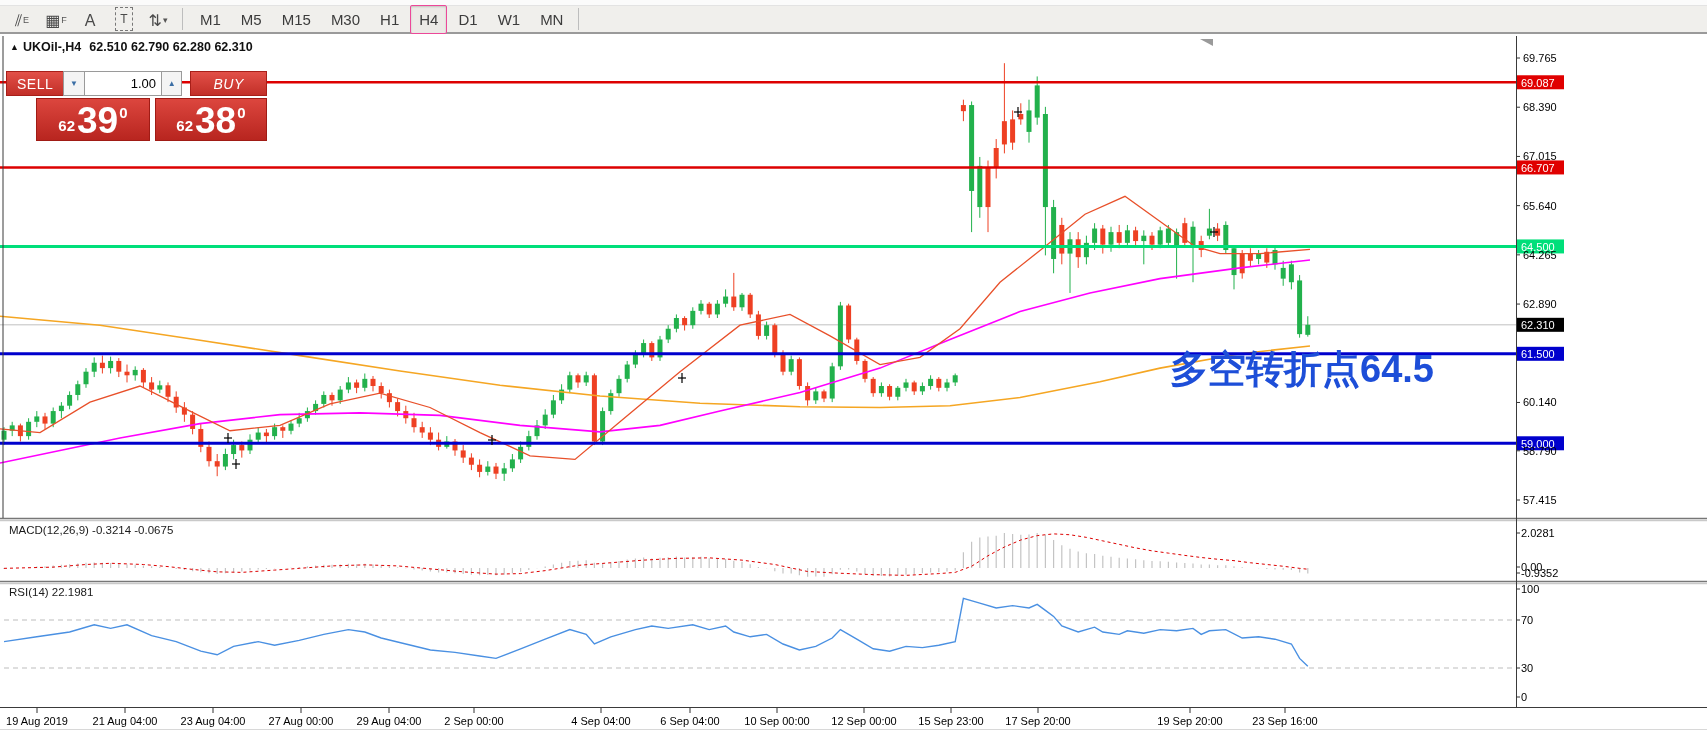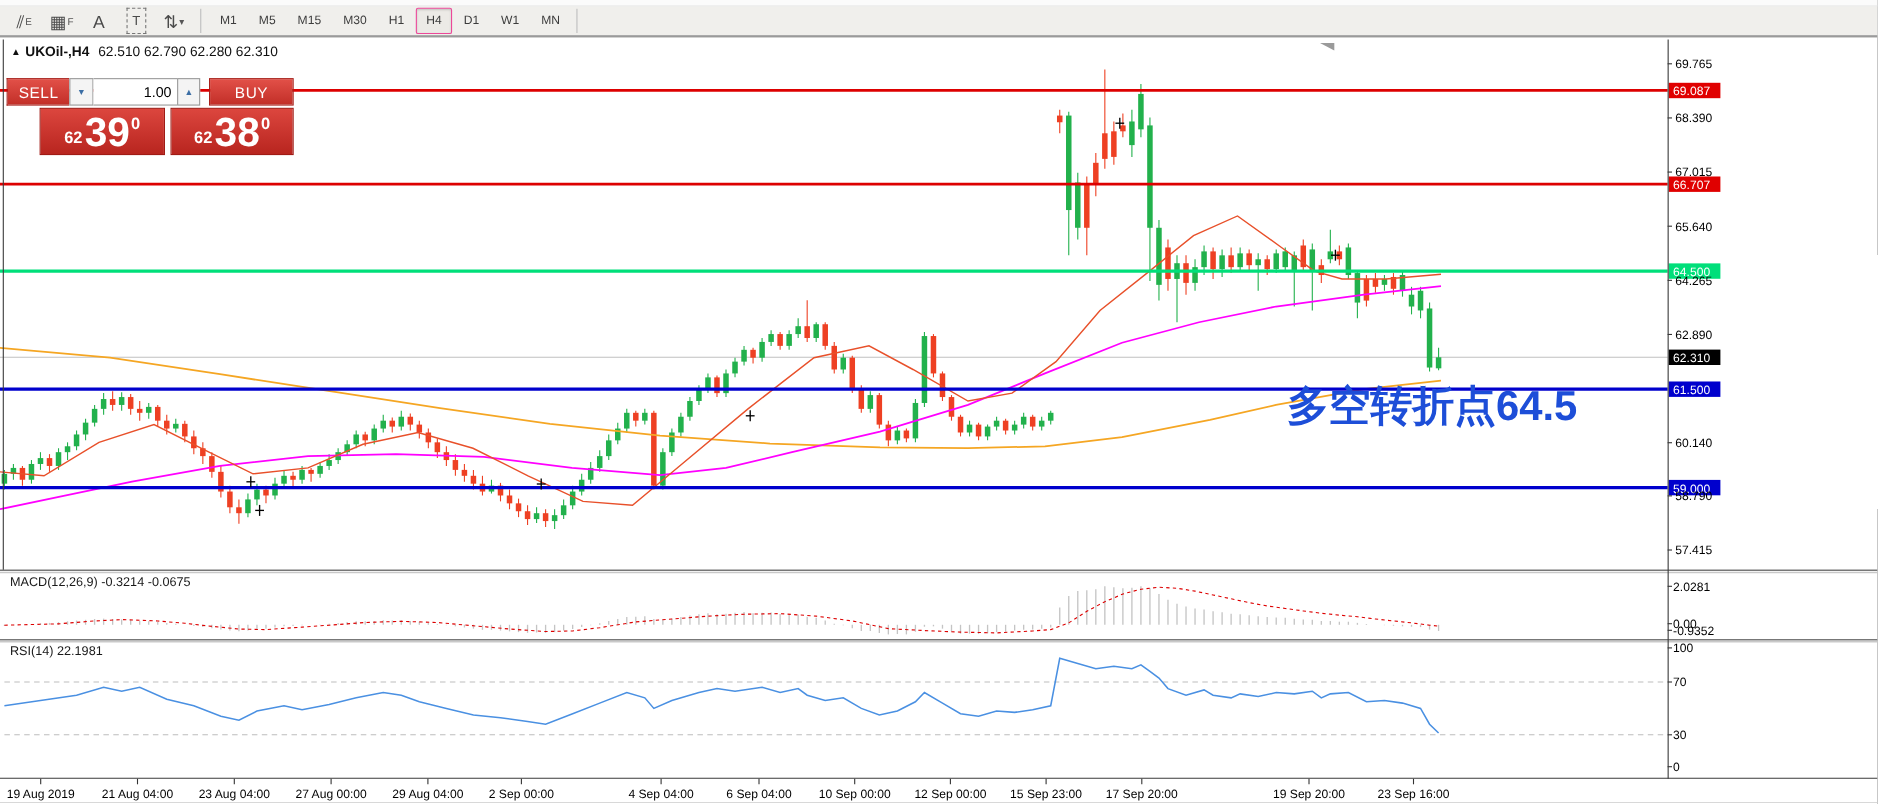--- a/index.html
+++ b/index.html
@@ -8,33 +8,33 @@
   
   #topstrip{position:absolute;left:0;top:0;width:1707px;height:5px;background:#fbfbfb;border-bottom:1px solid #e3e3e3;}
   #toolbar{position:absolute;left:0;top:6px;width:1707px;height:28px;background:#f0efec;
            border-bottom:2px solid #9a9a9a;display:flex;align-items:center;padding-left:8px;box-sizing:border-box;}
   .tbtn{height:24px;min-width:28px;display:flex;align-items:flex-end;justify-content:center;
         color:#4a4a4a;font-size:15px;line-height:20px;margin-right:6px;cursor:default;position:relative;}
   .tbtn .glyph{font-size:16px;}
   .tbtn .subscript{font-size:9px;margin-left:1px;margin-bottom:1px;color:#555;}
   .tbtn.boxedT .glyph{border:1px dashed #777;font-size:12px;padding:1px 4px;}
   .tsep{width:1px;height:22px;background:#bdbdbd;margin:0 8px 0 4px;}
-  .tf{font-size:11px;color:#3c3c3c;padding:5px 8px;margin-right:2px;border:1px solid transparent;border-radius:2px;text-align:right;}
+  .tf{font-size:15px;color:#3c3c3c;padding:5px 8px;margin-right:2px;border:1px solid transparent;border-radius:2px;text-align:right;}
   .tf.active{background:#eceae6;border:1px solid #ec4899;box-shadow:inset 0 1px 2px rgba(0,0,0,.18);}
   
   #symline{position:absolute;left:10px;top:40px;font-size:12.5px;color:#101010;font-weight:700;white-space:nowrap;}
   #symline .arr{font-size:9px;position:relative;top:-1px;margin-right:4px;}
-  #symline .vals{font-weight:400;margin-left:8px;}
+  #symline .vals{font-weight:700;margin-left:8px;}
   
   #panel{position:absolute;left:6px;top:57px;width:261px;}
   #panel .row1{display:flex;height:25px;margin-top:14px;}
   .redbtn{background:linear-gradient(#e25048,#c22f28);border:1px solid #a81f19;color:#fff;
           display:flex;align-items:center;justify-content:center;font-size:14px;letter-spacing:.5px;box-sizing:border-box;}
   #sellbtn{width:62px;border-right:none;}
-  #buybtn{width:83px;margin-left:8px;}
+  #buybtn{width:83px;margin-left:8px;font-style:italic;}
   .spinbox{width:23px;background:#f4f4f4;border:1px solid #9a9a9a;display:flex;align-items:center;justify-content:center;
            color:#3b6ea5;font-size:8px;box-sizing:border-box;}
   #volfield{width:82px;background:#fff;border:1px solid #9a9a9a;border-left:none;border-right:none;
             font-size:13px;color:#000;text-align:right;padding:0 5px;display:flex;align-items:center;justify-content:flex-end;box-sizing:border-box;}
   #panel .row2{display:flex;margin-top:2px;height:43px;margin-left:30px;}
   .pricebox{background:linear-gradient(#dc463e,#b8251f);border:1px solid #a01b15;color:#fff;
             display:flex;align-items:flex-end;justify-content:center;box-sizing:border-box;padding-bottom:3px;}
   #sellprice{width:128px;}
   #buyprice{width:126px;margin-left:5px;}
   .p-small{font-size:15px;font-weight:700;margin:0 2px 3px 0;}

